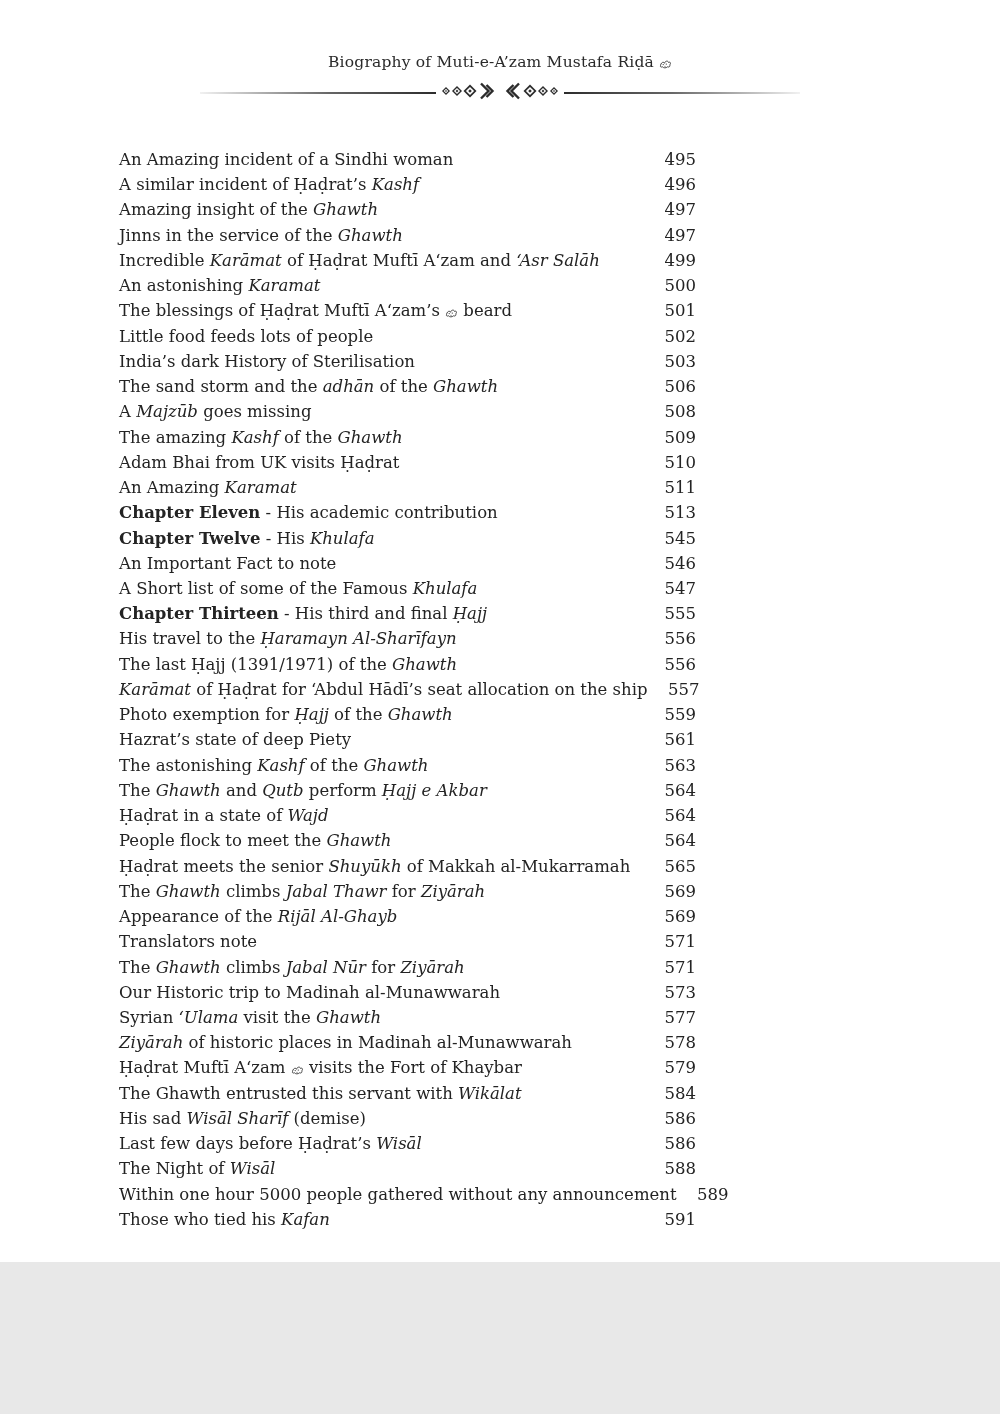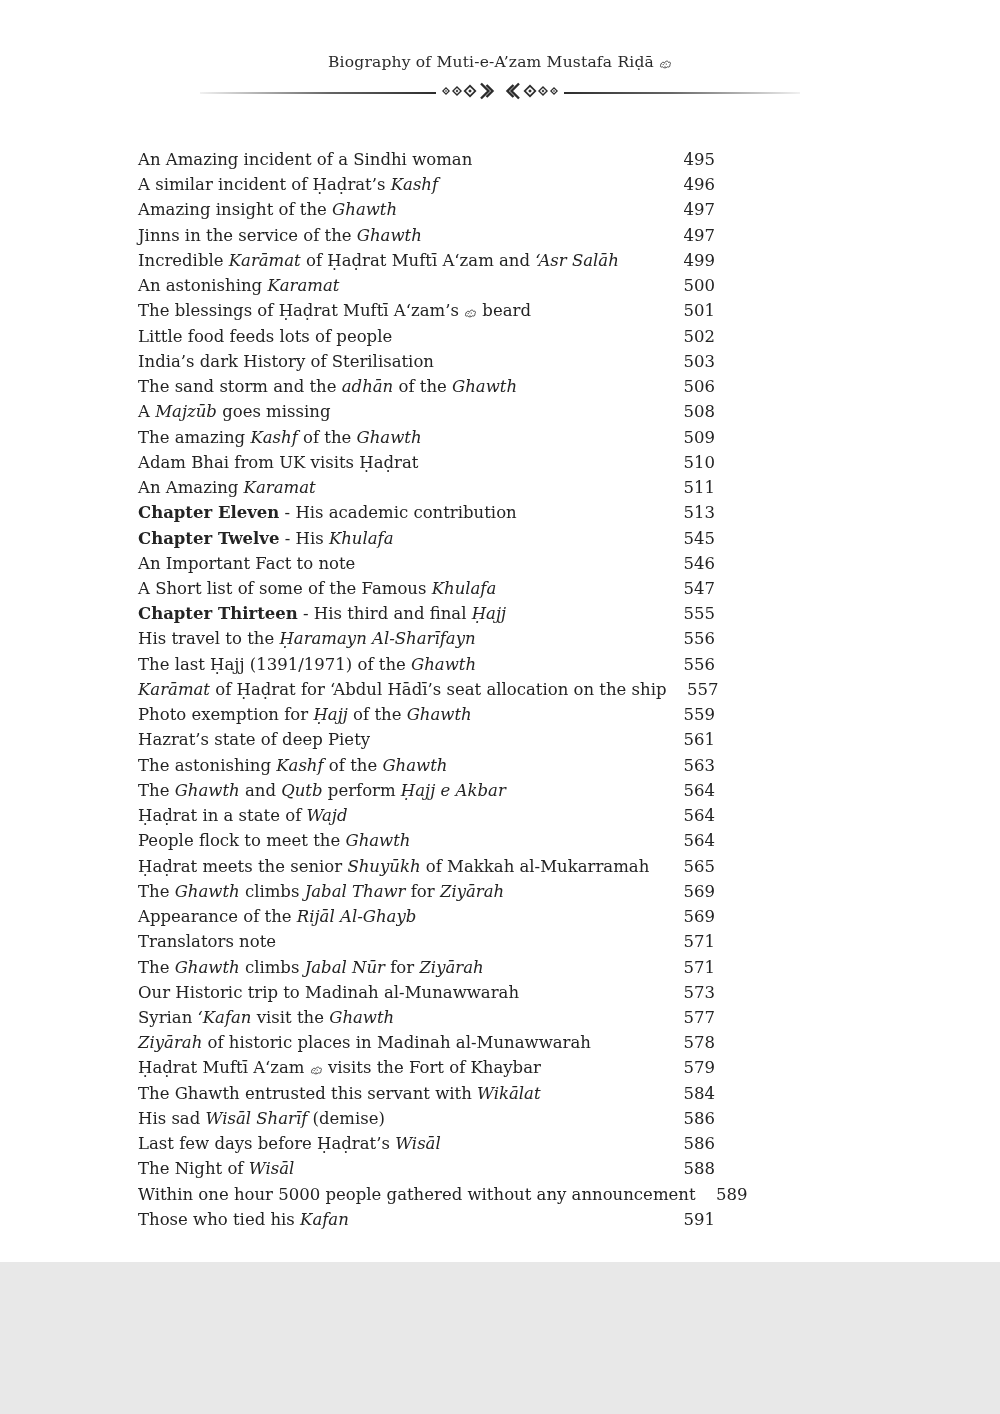--- a/index.html
+++ b/index.html
@@ -44,21 +44,21 @@
   }
   .divider .line-r {
     flex: 1; height: 1.4px;
     background: linear-gradient(to left, rgba(80,80,80,0.08), rgba(50,50,50,0.75) 55%, #2c2c2c);
   }
   .divider .ornament { flex: 0 0 auto; margin: 0 2px; }
 
   .toc {
     position: absolute;
     top: 147px;
-    left: 138px;
+    left: 119px;
     width: 577px;
   }
   .row {
     display: flex;
     align-items: baseline;
     line-height: 25.23px;
     white-space: nowrap;
     font-size: 16.5px;
   }
   .row .t { flex: 1; overflow: visible; }
@@ -265,21 +265,21 @@
       </div>
       <div class="row">
         <span class="t"><span class="">The </span><span class="i">Ghawth</span><span class=""> climbs </span><span class="i">Jabal Nūr</span><span class=""> for </span><span class="i">Ziyārah</span></span>
         <span class="p">571</span>
       </div>
       <div class="row">
         <span class="t"><span class="">Our Historic trip to Madinah al-Munawwarah</span></span>
         <span class="p">573</span>
       </div>
       <div class="row">
-        <span class="t"><span class="">Syrian </span><span class="i">‘Kafan</span><span class=""> visit the </span><span class="i">Ghawth</span></span>
+        <span class="t"><span class="">Syrian </span><span class="i">‘Ulama</span><span class=""> visit the </span><span class="i">Ghawth</span></span>
         <span class="p">577</span>
       </div>
       <div class="row">
         <span class="t"><span class="i">Ziyārah</span><span class=""> of historic places in Madinah al-Munawwarah</span></span>
         <span class="p">578</span>
       </div>
       <div class="row">
         <span class="t"><span class="">Ḥaḍrat Muftī A‘zam </span><span class="honorific">
   <svg width="13" height="12" viewBox="0 0 13 12" aria-hidden="true">
     <path d="M1.5 8.5 C2 5.5 4.5 4.2 5.5 6.3 C6 3.8 9 3.4 9.5 5.4 C11.5 4.5 12.2 6.5 10.6 8 C11.6 9.1 10.1 10.6 8.5 9.8 C7 11.3 4.5 11.1 3.5 9.8 C2.1 10.5 0.9 9.6 1.5 8.5 Z" fill="none" stroke="#333333" stroke-width="0.9"></path>

